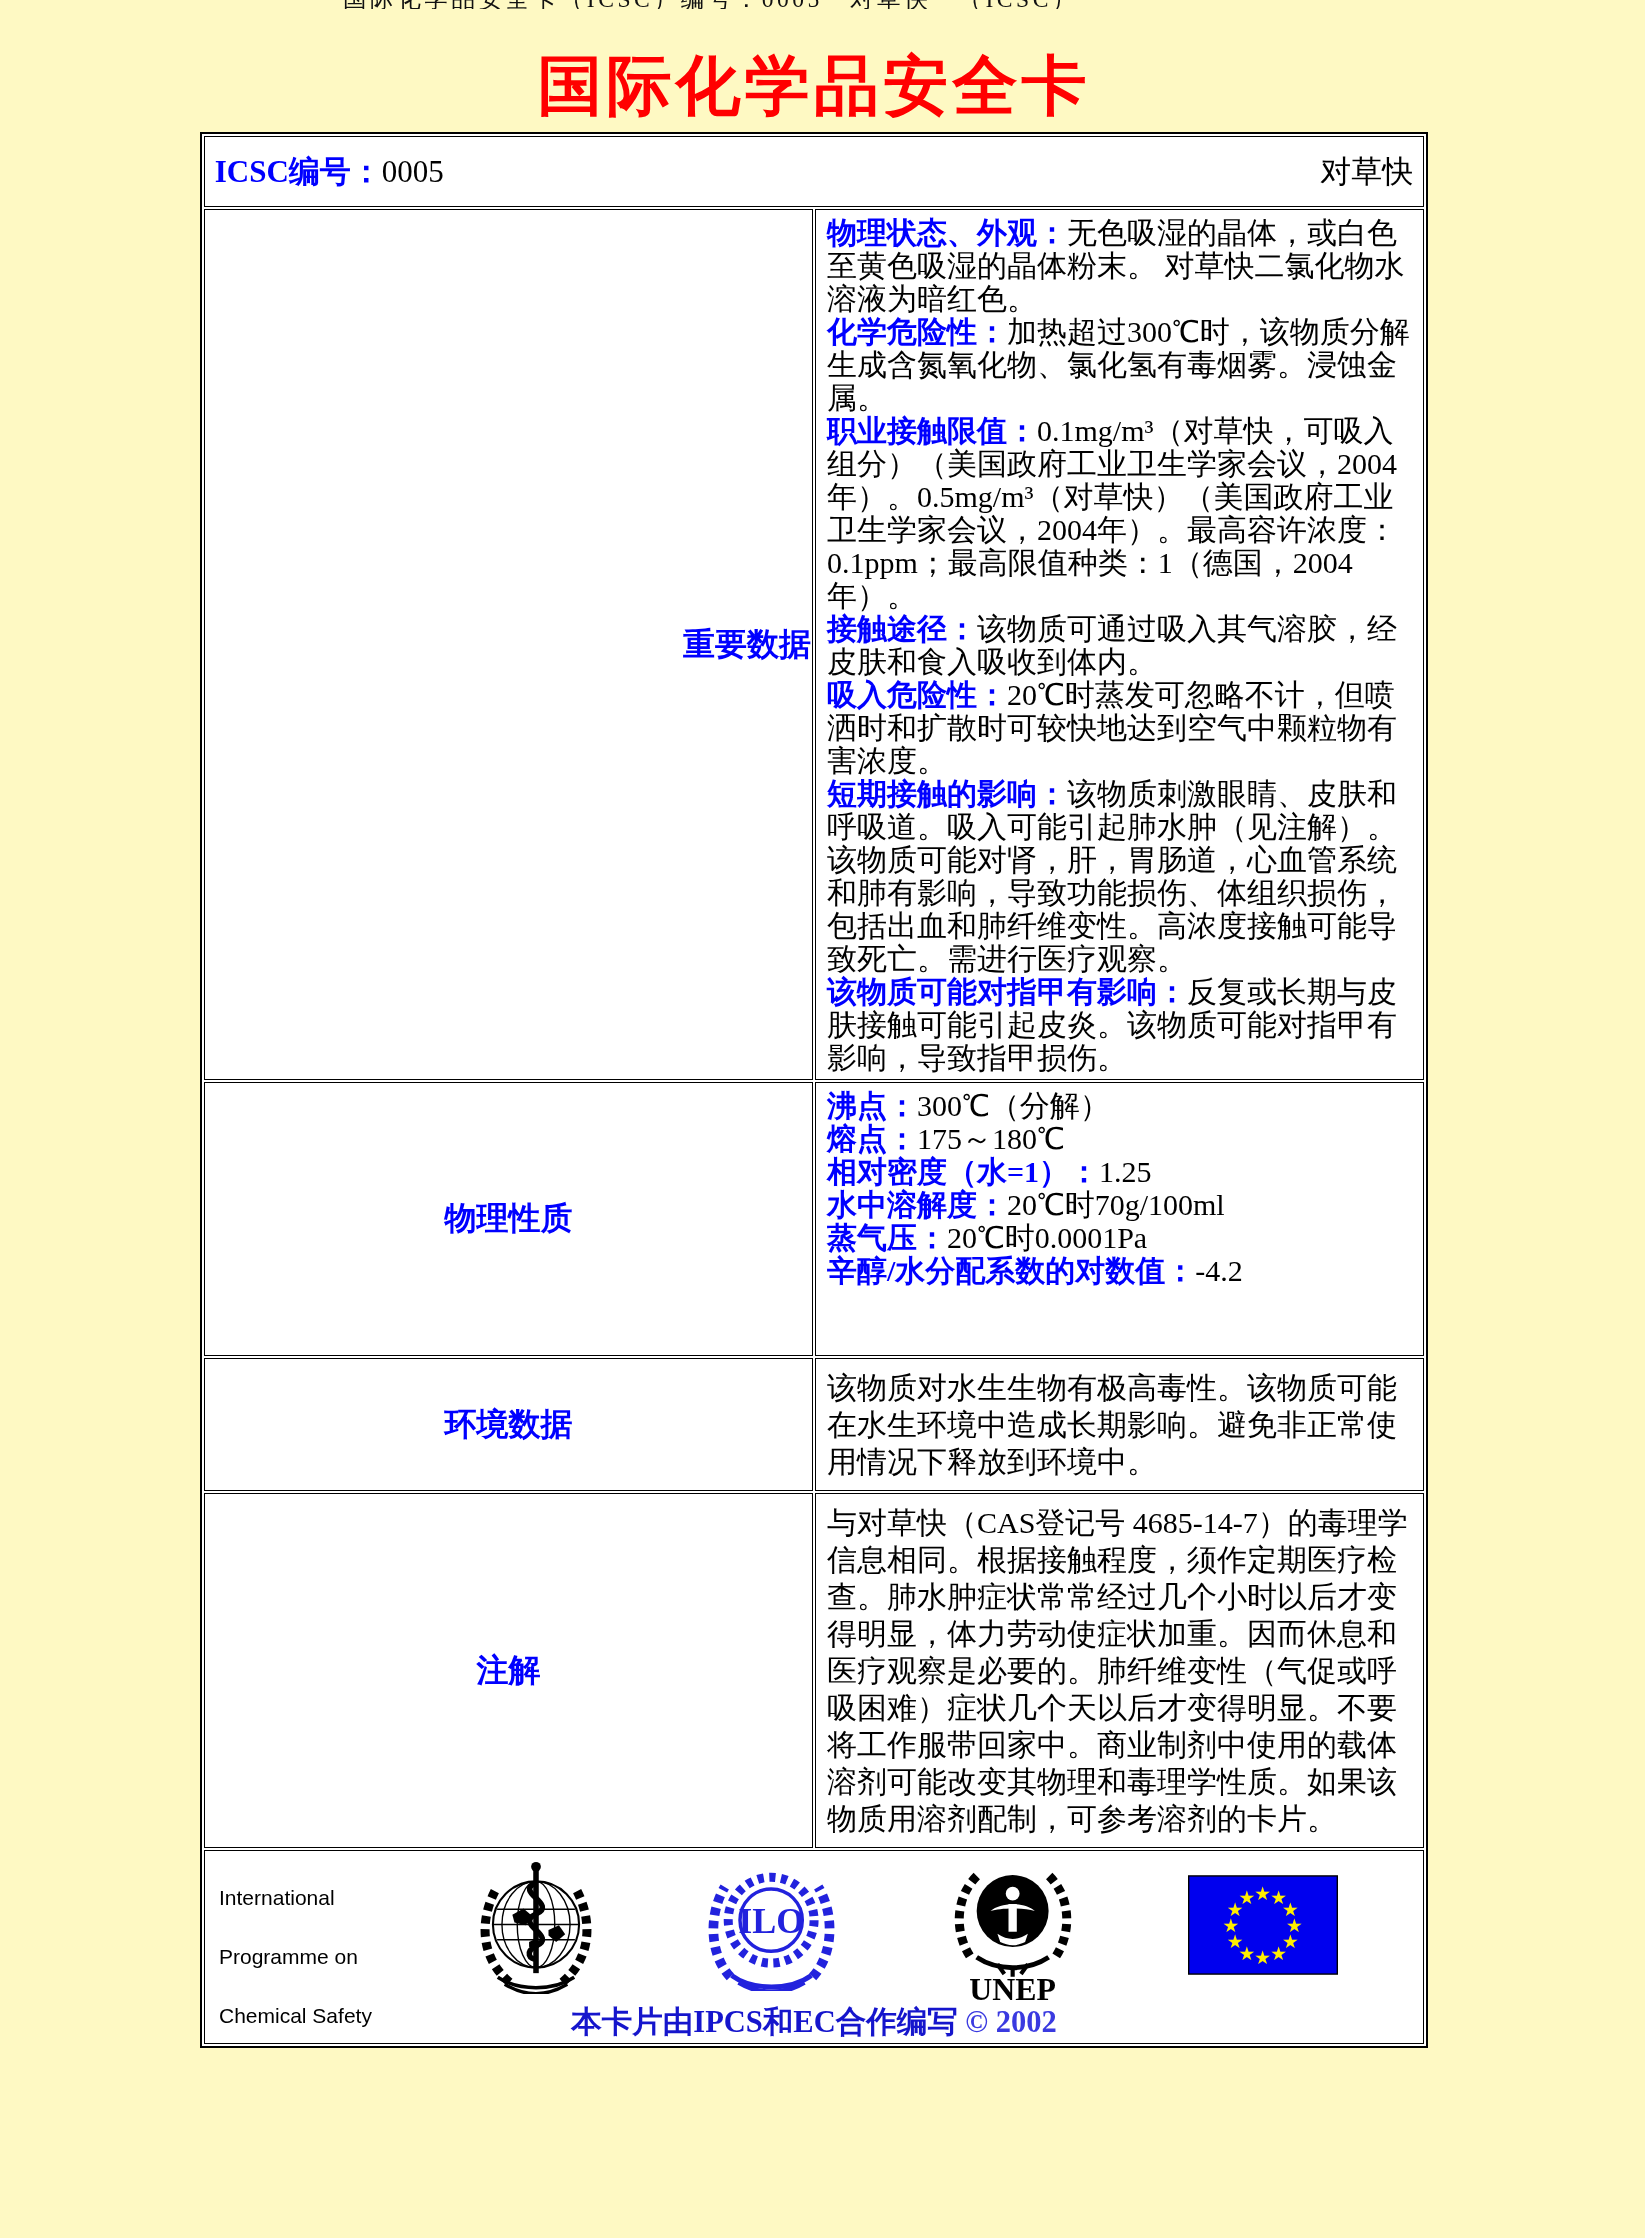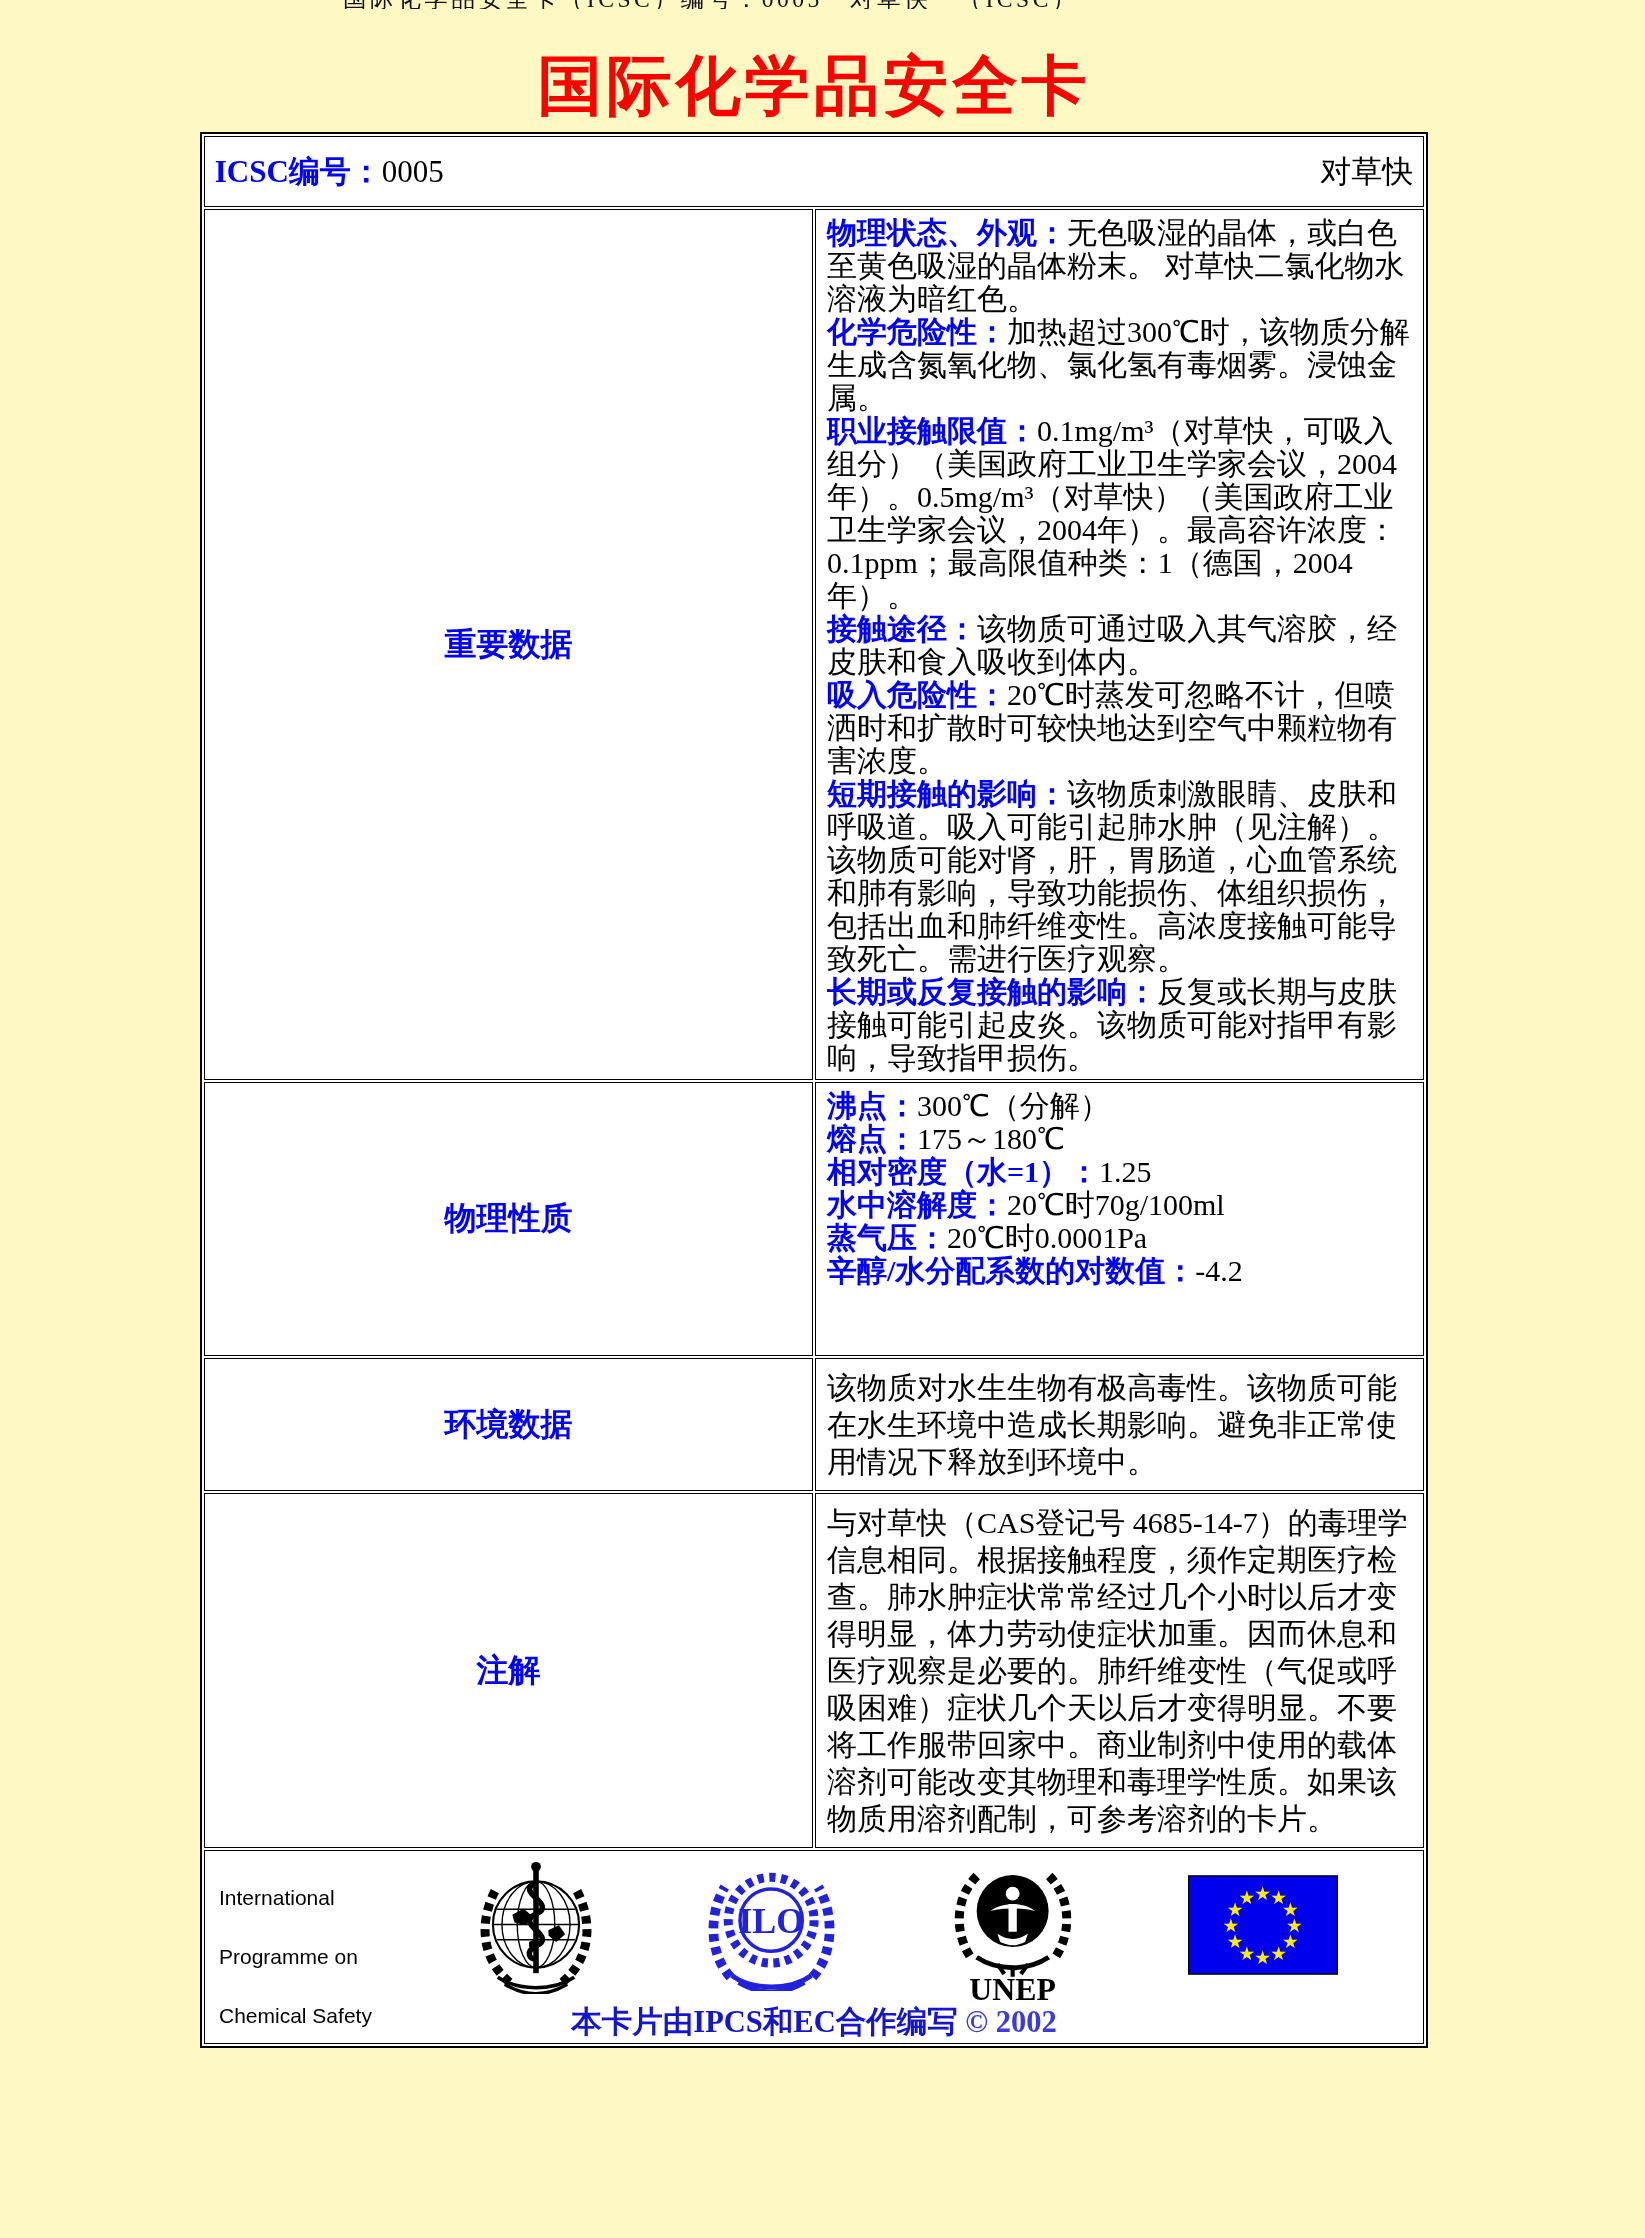--- a/index.html
+++ b/index.html
@@ -70,29 +70,29 @@
           <div class="header-flex">
             <div>
               <span class="icsc-label">ICSC编号：</span><span class="icsc-number">0005</span>
             </div>
             <div class="chem-name">对草快</div>
           </div>
         </td>
       </tr>
 
       <tr>
-        <td class="label-cell" style="height:818px;">重要数据</td>
+        <td class="label-cell" style="height:818px;text-align:right;">重要数据</td>
         <td class="content-cell">
           <div class="entry"><span class="elabel">物理状态、外观：</span><span class="etext">无色吸湿的晶体，或白色至黄色吸湿的晶体粉末。 对草快二氯化物水溶液为暗红色。</span></div>
           <div class="entry"><span class="elabel">化学危险性：</span><span class="etext">加热超过300℃时，该物质分解生成含氮氧化物、氯化氢有毒烟雾。浸蚀金属。</span></div>
           <div class="entry"><span class="elabel">职业接触限值：</span><span class="etext">0.1mg/m³（对草快，可吸入组分）（美国政府工业卫生学家会议，2004年）。0.5mg/m³（对草快）（美国政府工业卫生学家会议，2004年）。最高容许浓度：0.1ppm；最高限值种类：1（德国，2004年）。</span></div>
           <div class="entry"><span class="elabel">接触途径：</span><span class="etext">该物质可通过吸入其气溶胶，经皮肤和食入吸收到体内。</span></div>
           <div class="entry"><span class="elabel">吸入危险性：</span><span class="etext">20℃时蒸发可忽略不计，但喷洒时和扩散时可较快地达到空气中颗粒物有害浓度。</span></div>
           <div class="entry"><span class="elabel">短期接触的影响：</span><span class="etext">该物质刺激眼睛、皮肤和呼吸道。吸入可能引起肺水肿（见注解）。该物质可能对肾，肝，胃肠道，心血管系统和肺有影响，导致功能损伤、体组织损伤，包括出血和肺纤维变性。高浓度接触可能导致死亡。需进行医疗观察。</span></div>
-          <div class="entry"><span class="elabel">长期或反复接触的影响：</span><span class="etext">反复或长期与皮肤接触可能引起皮炎。该物质可能对指甲有影响，导致指甲损伤。</span></div>
+          <div class="entry"><span class="elabel">该物质可能对指甲有影响：</span><span class="etext">反复或长期与皮肤接触可能引起皮炎。该物质可能对指甲有影响，导致指甲损伤。</span></div>
         </td>
       </tr>
 
       <tr>
         <td class="label-cell" style="height:270px;">物理性质</td>
         <td class="content-cell">
           <div class="entry"><span class="elabel">沸点：</span><span class="etext">300℃（分解）</span></div>
           <div class="entry"><span class="elabel">熔点：</span><span class="etext">175～180℃</span></div>
           <div class="entry"><span class="elabel">相对密度（水=1）：</span><span class="etext">1.25</span></div>
           <div class="entry"><span class="elabel">水中溶解度：</span><span class="etext">20℃时70g/100ml</span></div>

